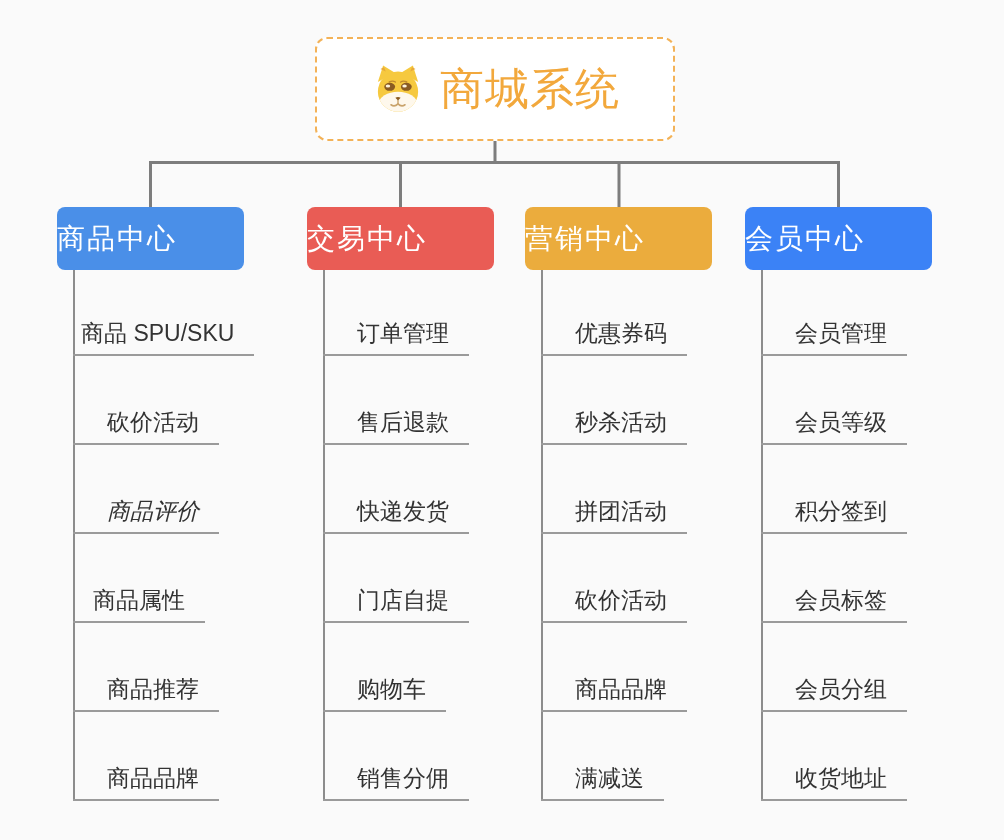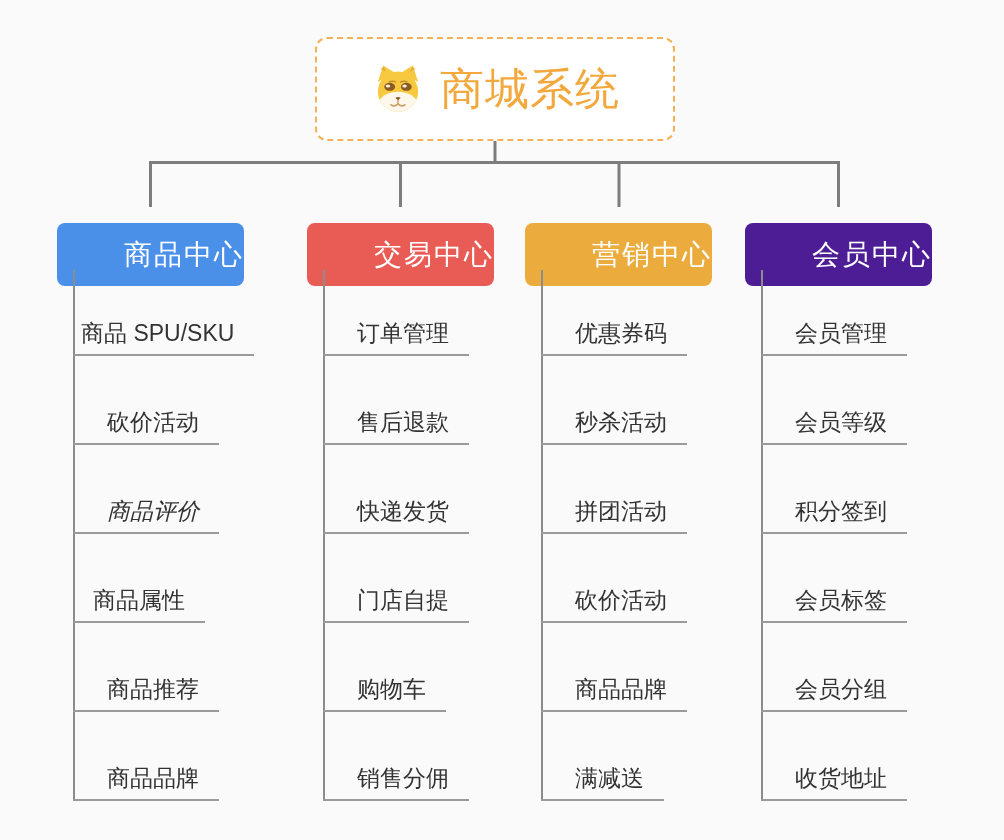--- a/index.html
+++ b/index.html
@@ -29,21 +29,21 @@
     display:flex;align-items:center;justify-content:center;gap:14px;
   }
   .root-title{
     font-size:44px;color:var(--title);font-weight:500;letter-spacing:1px;white-space:nowrap;
   }
   .dog-icon{width:56px;height:56px;flex:0 0 auto;}
 
   
   .branch-node{
     position:absolute;top:207px;width:187px;height:63px;border-radius:8px;
-    display:flex;align-items:center;justify-content:flex-end;margin-top:16px;
+    display:flex;align-items:center;justify-content:flex-start;
   }
   .branch-label{
     color:#FFFFFF;font-size:28px;letter-spacing:2px;white-space:nowrap;
   }
 
   
   .trunk{
     position:absolute;top:270px;height:531px;width:2px;background:var(--trunk);
   }
 
@@ -112,21 +112,21 @@
     <div class="branch-node" style="left: 525px; background: rgb(235, 172, 61);">
       <span class="branch-label">营销中心</span>
     </div>
     <div class="trunk" style="left: 541px;"></div>
     <div class="leaf" style="left: 541px; top: 310px;">优惠券码</div>
     <div class="leaf" style="left: 541px; top: 399px;">秒杀活动</div>
     <div class="leaf" style="left: 541px; top: 488px;">拼团活动</div>
     <div class="leaf" style="left: 541px; top: 577px;">砍价活动</div>
     <div class="leaf" style="left: 541px; top: 666px;">商品品牌</div>
     <div class="leaf" style="left: 541px; top: 755px;">满减送</div>
-    <div class="branch-node" style="left: 745px; background: #4c1d95;">
+    <div class="branch-node" style="left: 745px; background: #3b82f6;">
       <span class="branch-label">会员中心</span>
     </div>
     <div class="trunk" style="left: 761px;"></div>
     <div class="leaf" style="left: 761px; top: 310px;">会员管理</div>
     <div class="leaf" style="left: 761px; top: 399px;">会员等级</div>
     <div class="leaf" style="left: 761px; top: 488px;">积分签到</div>
     <div class="leaf" style="left: 761px; top: 577px;">会员标签</div>
     <div class="leaf" style="left: 761px; top: 666px;">会员分组</div>
     <div class="leaf" style="left: 761px; top: 755px;">收货地址</div>
   </div>

